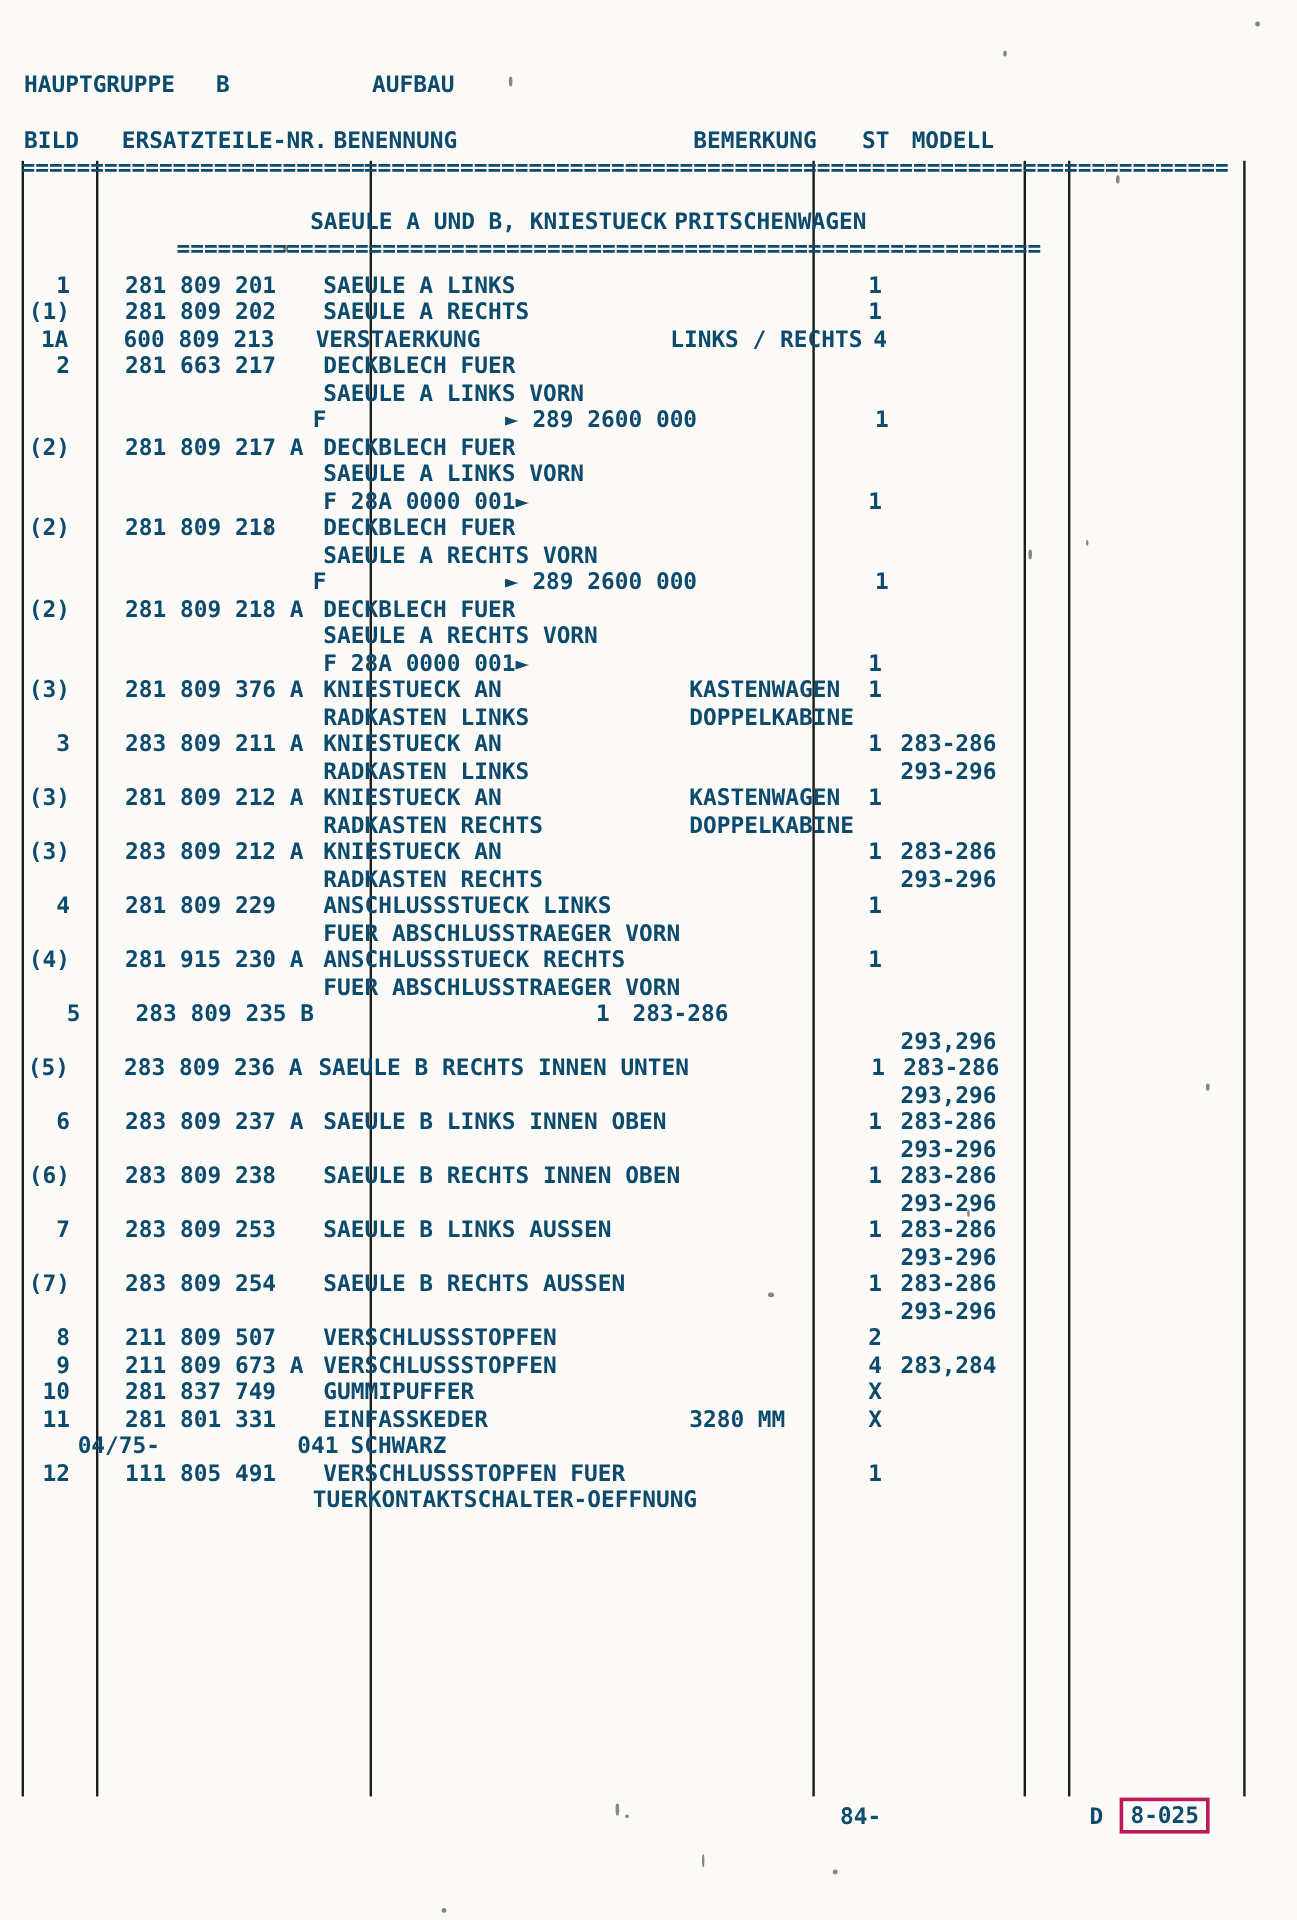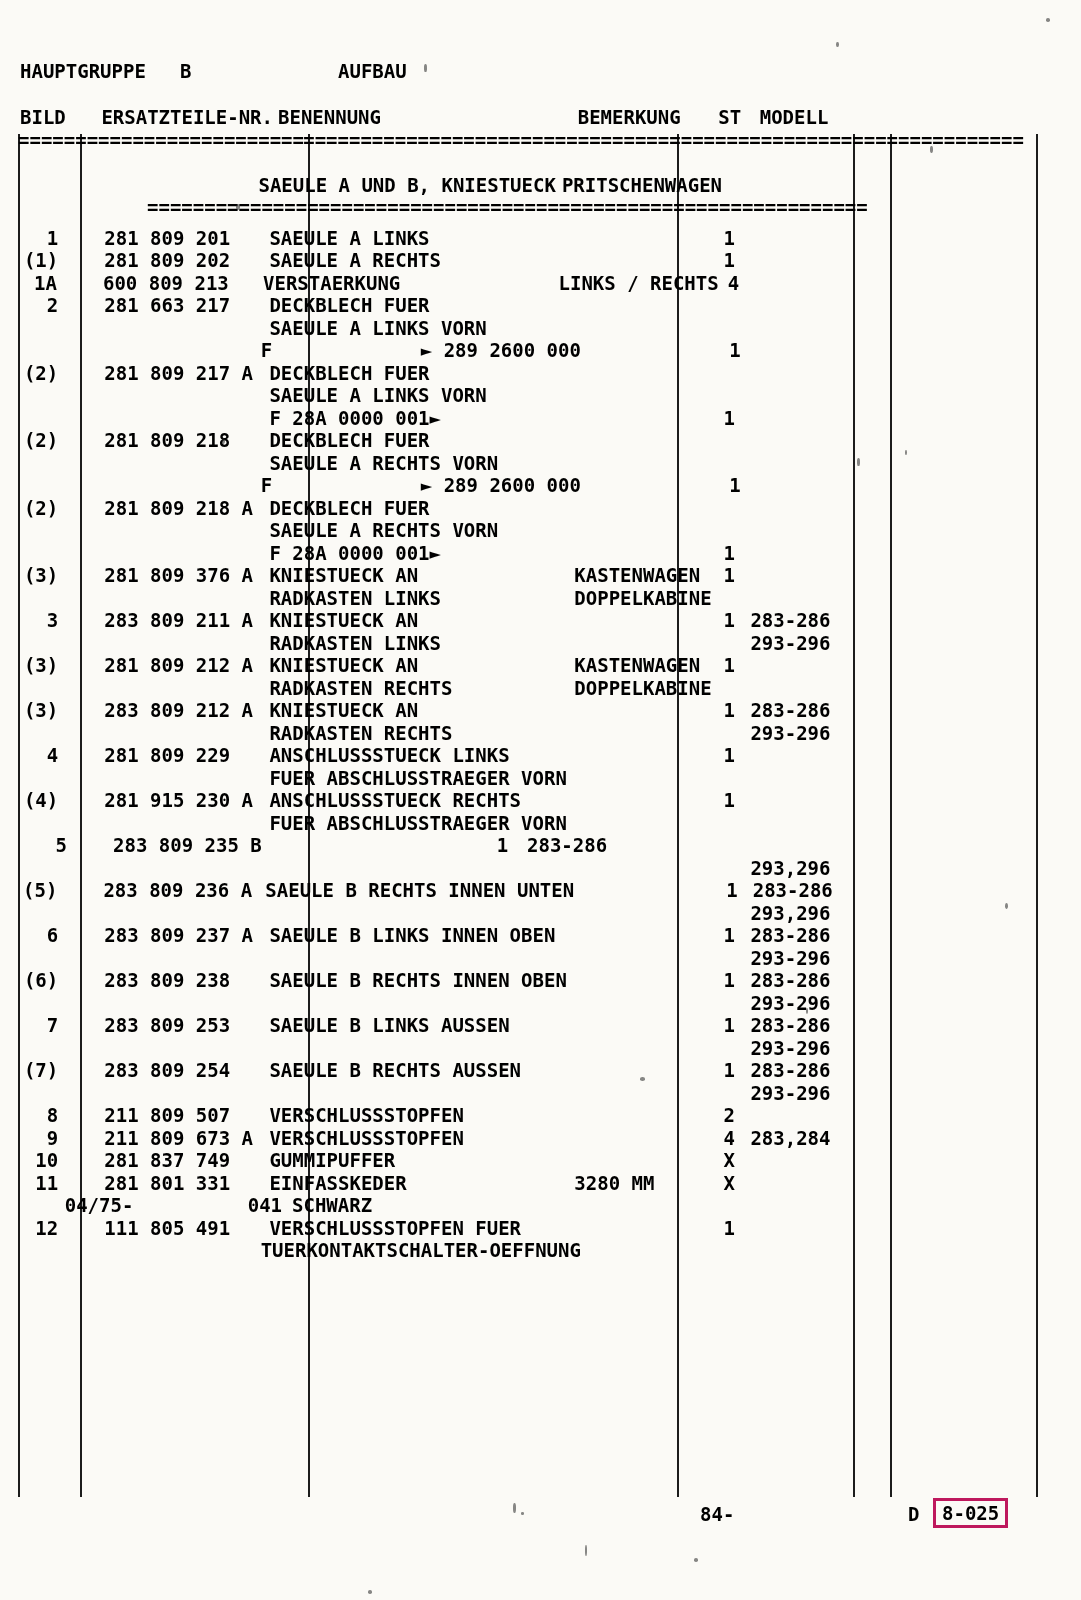--- a/index.html
+++ b/index.html
@@ -1,20 +1,20 @@
 <!DOCTYPE html>
 <html><head>
 <meta charset="utf-8">
 <style>
   html,body{margin:0;padding:0;background:#e8e6e0;}
   .sheet{
     position:relative;width:1081px;height:1600px;margin:0 auto;
     background:#fbfaf6;overflow:hidden;
     font-family:"DejaVu Sans Mono", monospace;
-    font-weight:bold;color:#000000;font-size:19px;line-height:22.5px;
+    font-weight:bold;color:#0c4a6e;font-size:19px;line-height:22.5px;
   }
   .abs{position:absolute;white-space:pre;}
   
   .table{position:absolute;left:18px;top:106px;width:849px;}
   .trow{display:flex;height:22.5px;align-items:flex-start;}
   .spacer{height:22.5px;}
   .tbody{margin-top:8px;}
   .c{display:inline-block;box-sizing:border-box;white-space:pre;overflow:visible;height:22.5px;}
   .bild{width:62px;text-align:right;padding-right:13px;}
   .nr{width:228px;padding-left:33px;}
@@ -36,21 +36,21 @@
   
   .speck{position:absolute;background:#262626;border-radius:45%;opacity:.55;}
 </style>
 </head>
 <body>
 
 <div class="sheet">
 
   <span class="abs" style="left:20px;top:60px;">HAUPTGRUPPE</span>
   <span class="abs" style="left:180px;top:60px;">B</span>
-  <span class="abs" style="left:310px;top:60px;margin-left:28px;">AUFBAU</span>
+  <span class="abs" style="left:310px;top:60px;">AUFBAU</span>
 
   <div class="vline" style="left:18px;"></div>
   <div class="vline" style="left:80px;"></div>
   <div class="vline" style="left:308px;"></div>
   <div class="vline" style="left:677px;"></div>
   <div class="vline" style="left:853px;"></div>
   <div class="vline" style="left:890px;"></div>
   <div class="vline" style="left:1036px;"></div>
 
   <div class="table">

